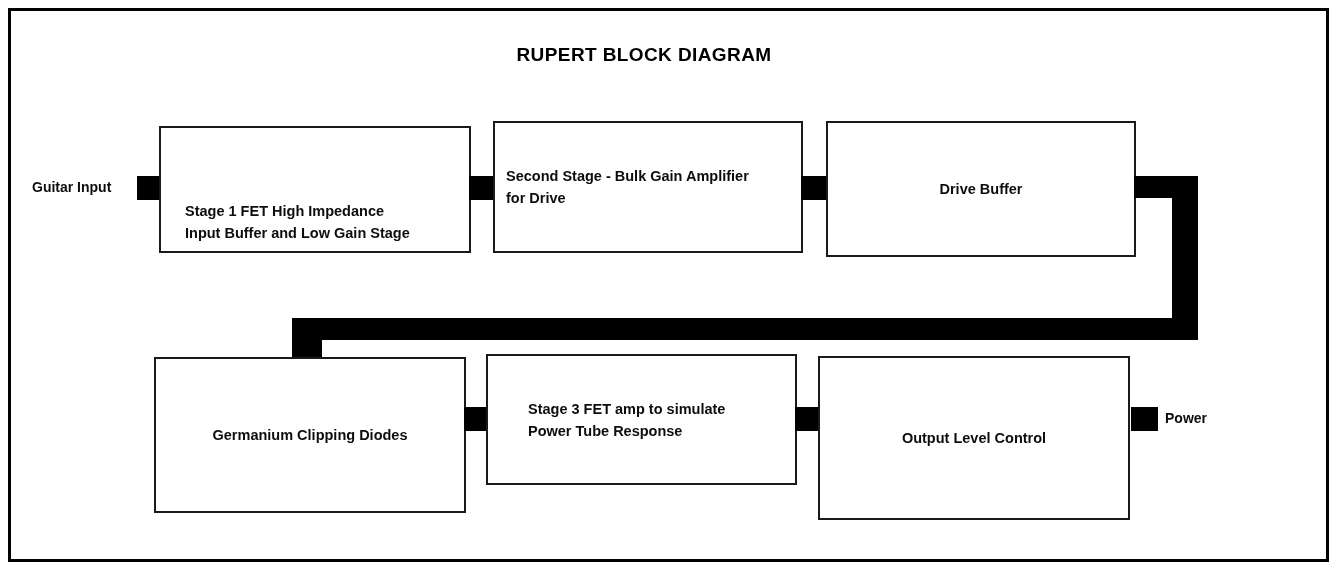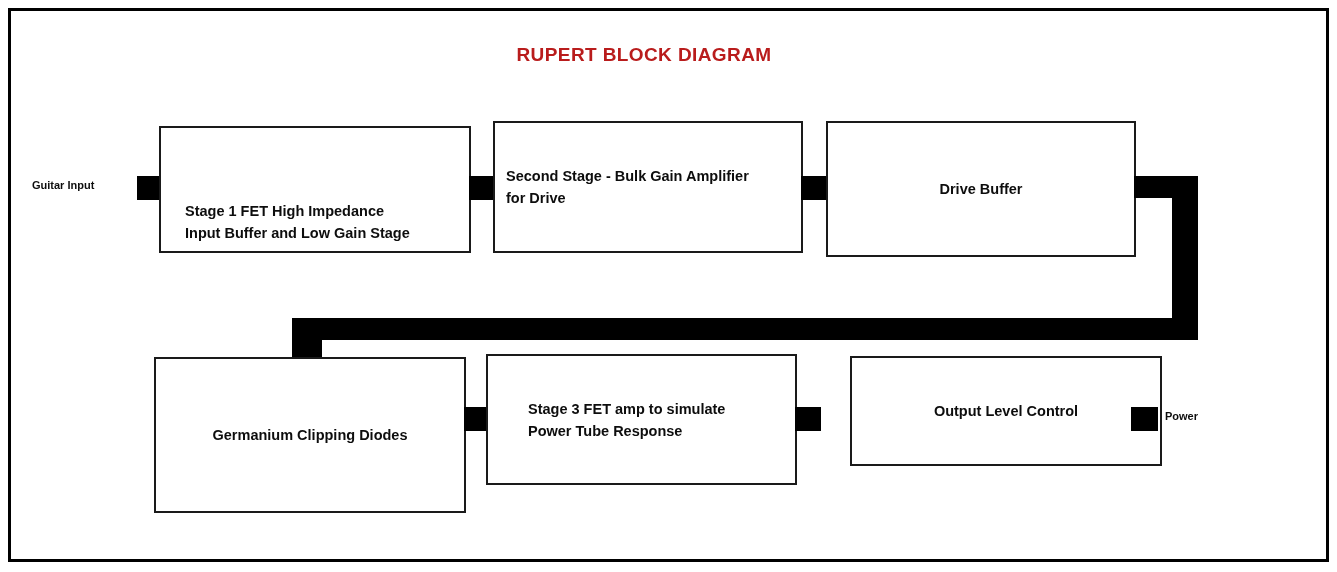--- a/index.html
+++ b/index.html
@@ -27,21 +27,21 @@
     box-sizing: border-box;
   }
   .diagram-title {
     position: absolute;
     left: 0;
     top: 44px;
     width: 1288px;
     text-align: center;
     font-size: 19px;
     font-weight: bold;
-    color: #b91c1c;
+    color: #000000;
     letter-spacing: 0.4px;
   }
   .block {
     position: absolute;
     background: #ffffff;
     border: 2px solid #1a1a1a;
     box-sizing: border-box;
   }
   .block-label {
     position: absolute;
@@ -62,21 +62,21 @@
     top: 50%;
     transform: translateY(-50%);
     text-align: left;
   }
   .connector {
     position: absolute;
     background: #000000;
   }
   .io-label {
     position: absolute;
-    font-size: 11px;
+    font-size: 14px;
     font-weight: bold;
     color: #0d0d0d;
     white-space: nowrap;
   }
 </style>
 </head>
 <body>
 
 <div id="canvas">
 
@@ -116,20 +116,20 @@
 
   <div class="connector" style="left:464px; top:407px; width:26px; height:24px;"></div>
 
   <div class="block" style="left:486px; top:354px; width:311px; height:131px;">
     <div class="block-label left" style="left:40px; right:10px;">Stage 3 FET amp to simulate
 Power Tube Response</div>
   </div>
 
   <div class="connector" style="left:795px; top:407px; width:26px; height:24px;"></div>
 
-  <div class="block" style="left:850px; top:356px; width:312px; height:110px;">
+  <div class="block" style="left:818px; top:356px; width:312px; height:164px;">
     <div class="block-label centered">Output Level Control</div>
   </div>
 
   <div class="connector" style="left:1131px; top:407px; width:27px; height:24px;"></div>
   <div class="io-label" style="left:1165px; top:410px;">Power</div>
 
 </div>
 
 </body></html>

